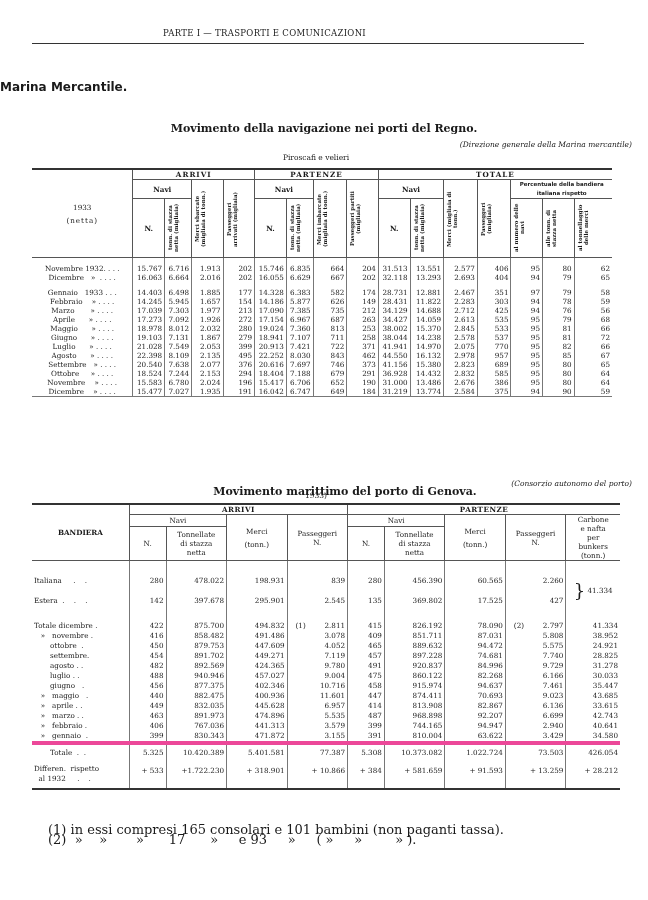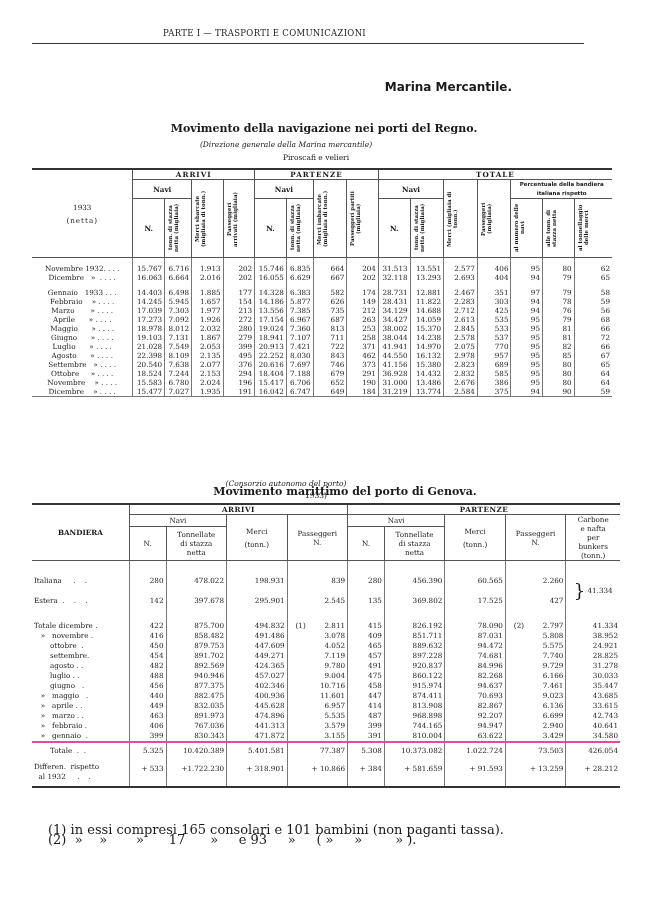--- a/index.html
+++ b/index.html
@@ -1,24 +1,24 @@
 <!DOCTYPE html>
 <html><head>
 <meta charset="utf-8">
 <style>
   html, body { margin: 0; padding: 0; background: #ffffff; }
   body { width: 648px; height: 900px; position: relative; overflow: hidden;
          font-family: "DejaVu Serif", "Liberation Serif", serif; color: #1a1a1a; }
   .page-header { position: absolute; top: 28px; left: 0; width: 529px; text-align: center;
                  font-size: 8.5px; letter-spacing: 0.3px; }
   .header-rule { position: absolute; top: 43px; left: 32px; width: 552px; border-top: 1px solid #333; }
-  .section-title { position: absolute; top: 80px; left: 0; width: 512px; text-align: right;
+  .section-title { position: absolute; top: 80px; left: 0; width: 512px; text-align: left;
                    font-family: "DejaVu Sans", "Liberation Sans", sans-serif; font-weight: bold; font-size: 12px; }
   .table-title { position: absolute; left: 0; width: 648px; text-align: center; font-weight: bold; font-size: 11px; }
-  .table-sub { position: absolute; left: 0; width: 572px; text-align: center; font-style: italic; font-size: 7.5px; }
+  .table-sub { position: absolute; left: 0; width: 632px; text-align: right; font-style: italic; font-size: 7.5px; }
   .table-sub2 { position: absolute; left: 0; width: 632px; text-align: center; font-size: 7.5px; }
 
   table { position: absolute; border-collapse: collapse; font-size: 7.2px; }
   td, th { padding: 0 2px; line-height: 9px; }
   .t1 { top: 168px; left: 32px; width: 580px; }
   .t1 th { font-weight: bold; border-left: 1px solid #555; border-bottom: 1px solid #555; text-align: center; }
   .t1 th.nb { border-left: none; }
   .t1 thead tr:first-child th { border-top: 2px solid #333; }
   .t1 td { border-left: 1px solid #777; text-align: right; font-size: 7.2px; }
   .t1 td.lbl { border-left: none; text-align: center; white-space: pre; }
@@ -27,21 +27,21 @@
   .t1 .last td { border-bottom: 1px solid #777; }
 
   .t2 { top: 503px; left: 32px; width: 588px; }
   .t2 th { font-weight: normal; border-left: 1px solid #555; border-bottom: 1px solid #555; text-align: center; font-size: 7.2px; line-height: 9px; }
   .t2 th.nb { border-left: none; font-weight: bold; }
   .t2 th.grp { font-weight: bold; letter-spacing: 0.5px; }
   .t2 thead tr:first-child th { border-top: 2px solid #333; }
   .t2 td { border-left: 1px solid #777; text-align: right; font-size: 7.2px; line-height: 10px; }
   .t2 td.lbl { border-left: none; text-align: left; white-space: pre; }
   .t2 .gap td { height: 10px; }
-  .t2 .sum td { border-top: 2px solid #ec4899; padding-top: 3px; }
+  .t2 .sum td { border-top: 4px solid #ec4899; padding-top: 3px; }
   .t2 .bottom td { border-bottom: 2px solid #333; padding-bottom: 4px; }
   .note { position: absolute; left: 48px; font-size: 13px; white-space: pre; }
 </style>
 </head>
 <body>
 
 <div class="page-header">PARTE I — TRASPORTI E COMUNICAZIONI</div>
 <div class="header-rule"></div>
 <div class="section-title">Marina Mercantile.</div>
 
@@ -236,21 +236,21 @@
         <td>94</td>
         <td>78</td>
         <td>59</td>
       </tr>
       <tr>
         <td class="lbl">Marzo       » . . . .</td>
         <td>17.039</td>
         <td>7.303</td>
         <td>1.977</td>
         <td>213</td>
-        <td>13.556</td>
+        <td>17.090</td>
         <td>7.385</td>
         <td>735</td>
         <td>212</td>
         <td>34.129</td>
         <td>14.688</td>
         <td>2.712</td>
         <td>425</td>
         <td>94</td>
         <td>76</td>
         <td>56</td>

